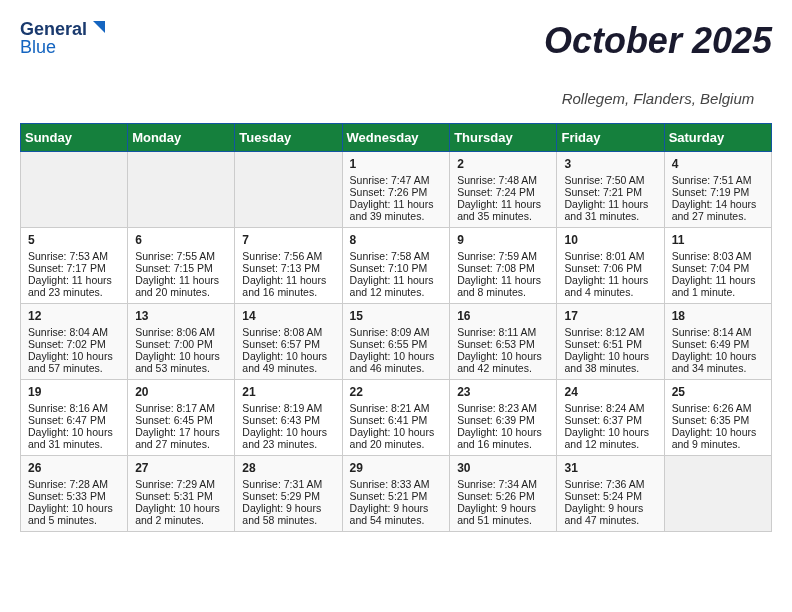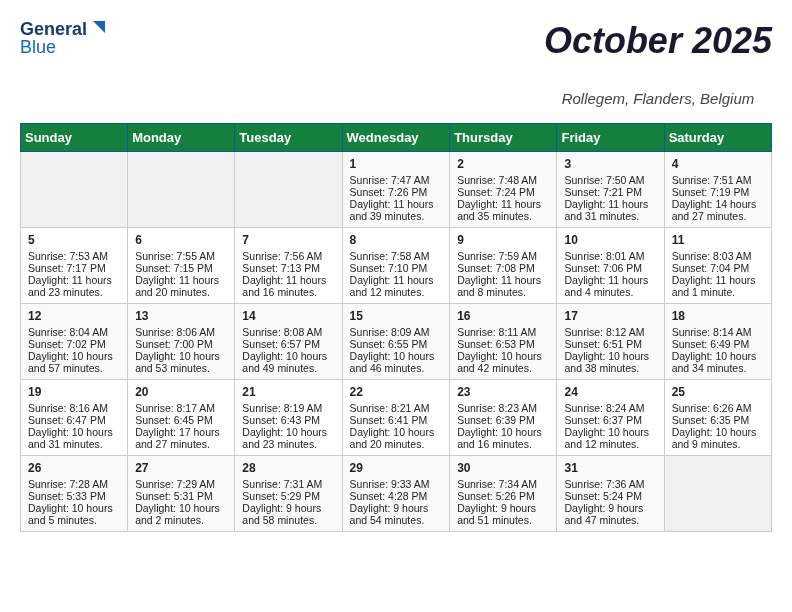--- a/index.html
+++ b/index.html
@@ -297,22 +297,22 @@
           <div>Daylight: 10 hours and 2 minutes.</div>
         </td>
         <td>
           <div class="day-num">28</div>
           <div>Sunrise: 7:31 AM</div>
           <div>Sunset: 5:29 PM</div>
           <div>Daylight: 9 hours and 58 minutes.</div>
         </td>
         <td>
           <div class="day-num">29</div>
-          <div>Sunrise: 9:33 AM</div>
-          <div>Sunset: 4:28 PM</div>
+          <div>Sunrise: 8:33 AM</div>
+          <div>Sunset: 5:21 PM</div>
           <div>Daylight: 9 hours and 54 minutes.</div>
         </td>
         <td>
           <div class="day-num">30</div>
           <div>Sunrise: 7:34 AM</div>
           <div>Sunset: 5:26 PM</div>
           <div>Daylight: 9 hours and 51 minutes.</div>
         </td>
         <td>
           <div class="day-num">31</div>

